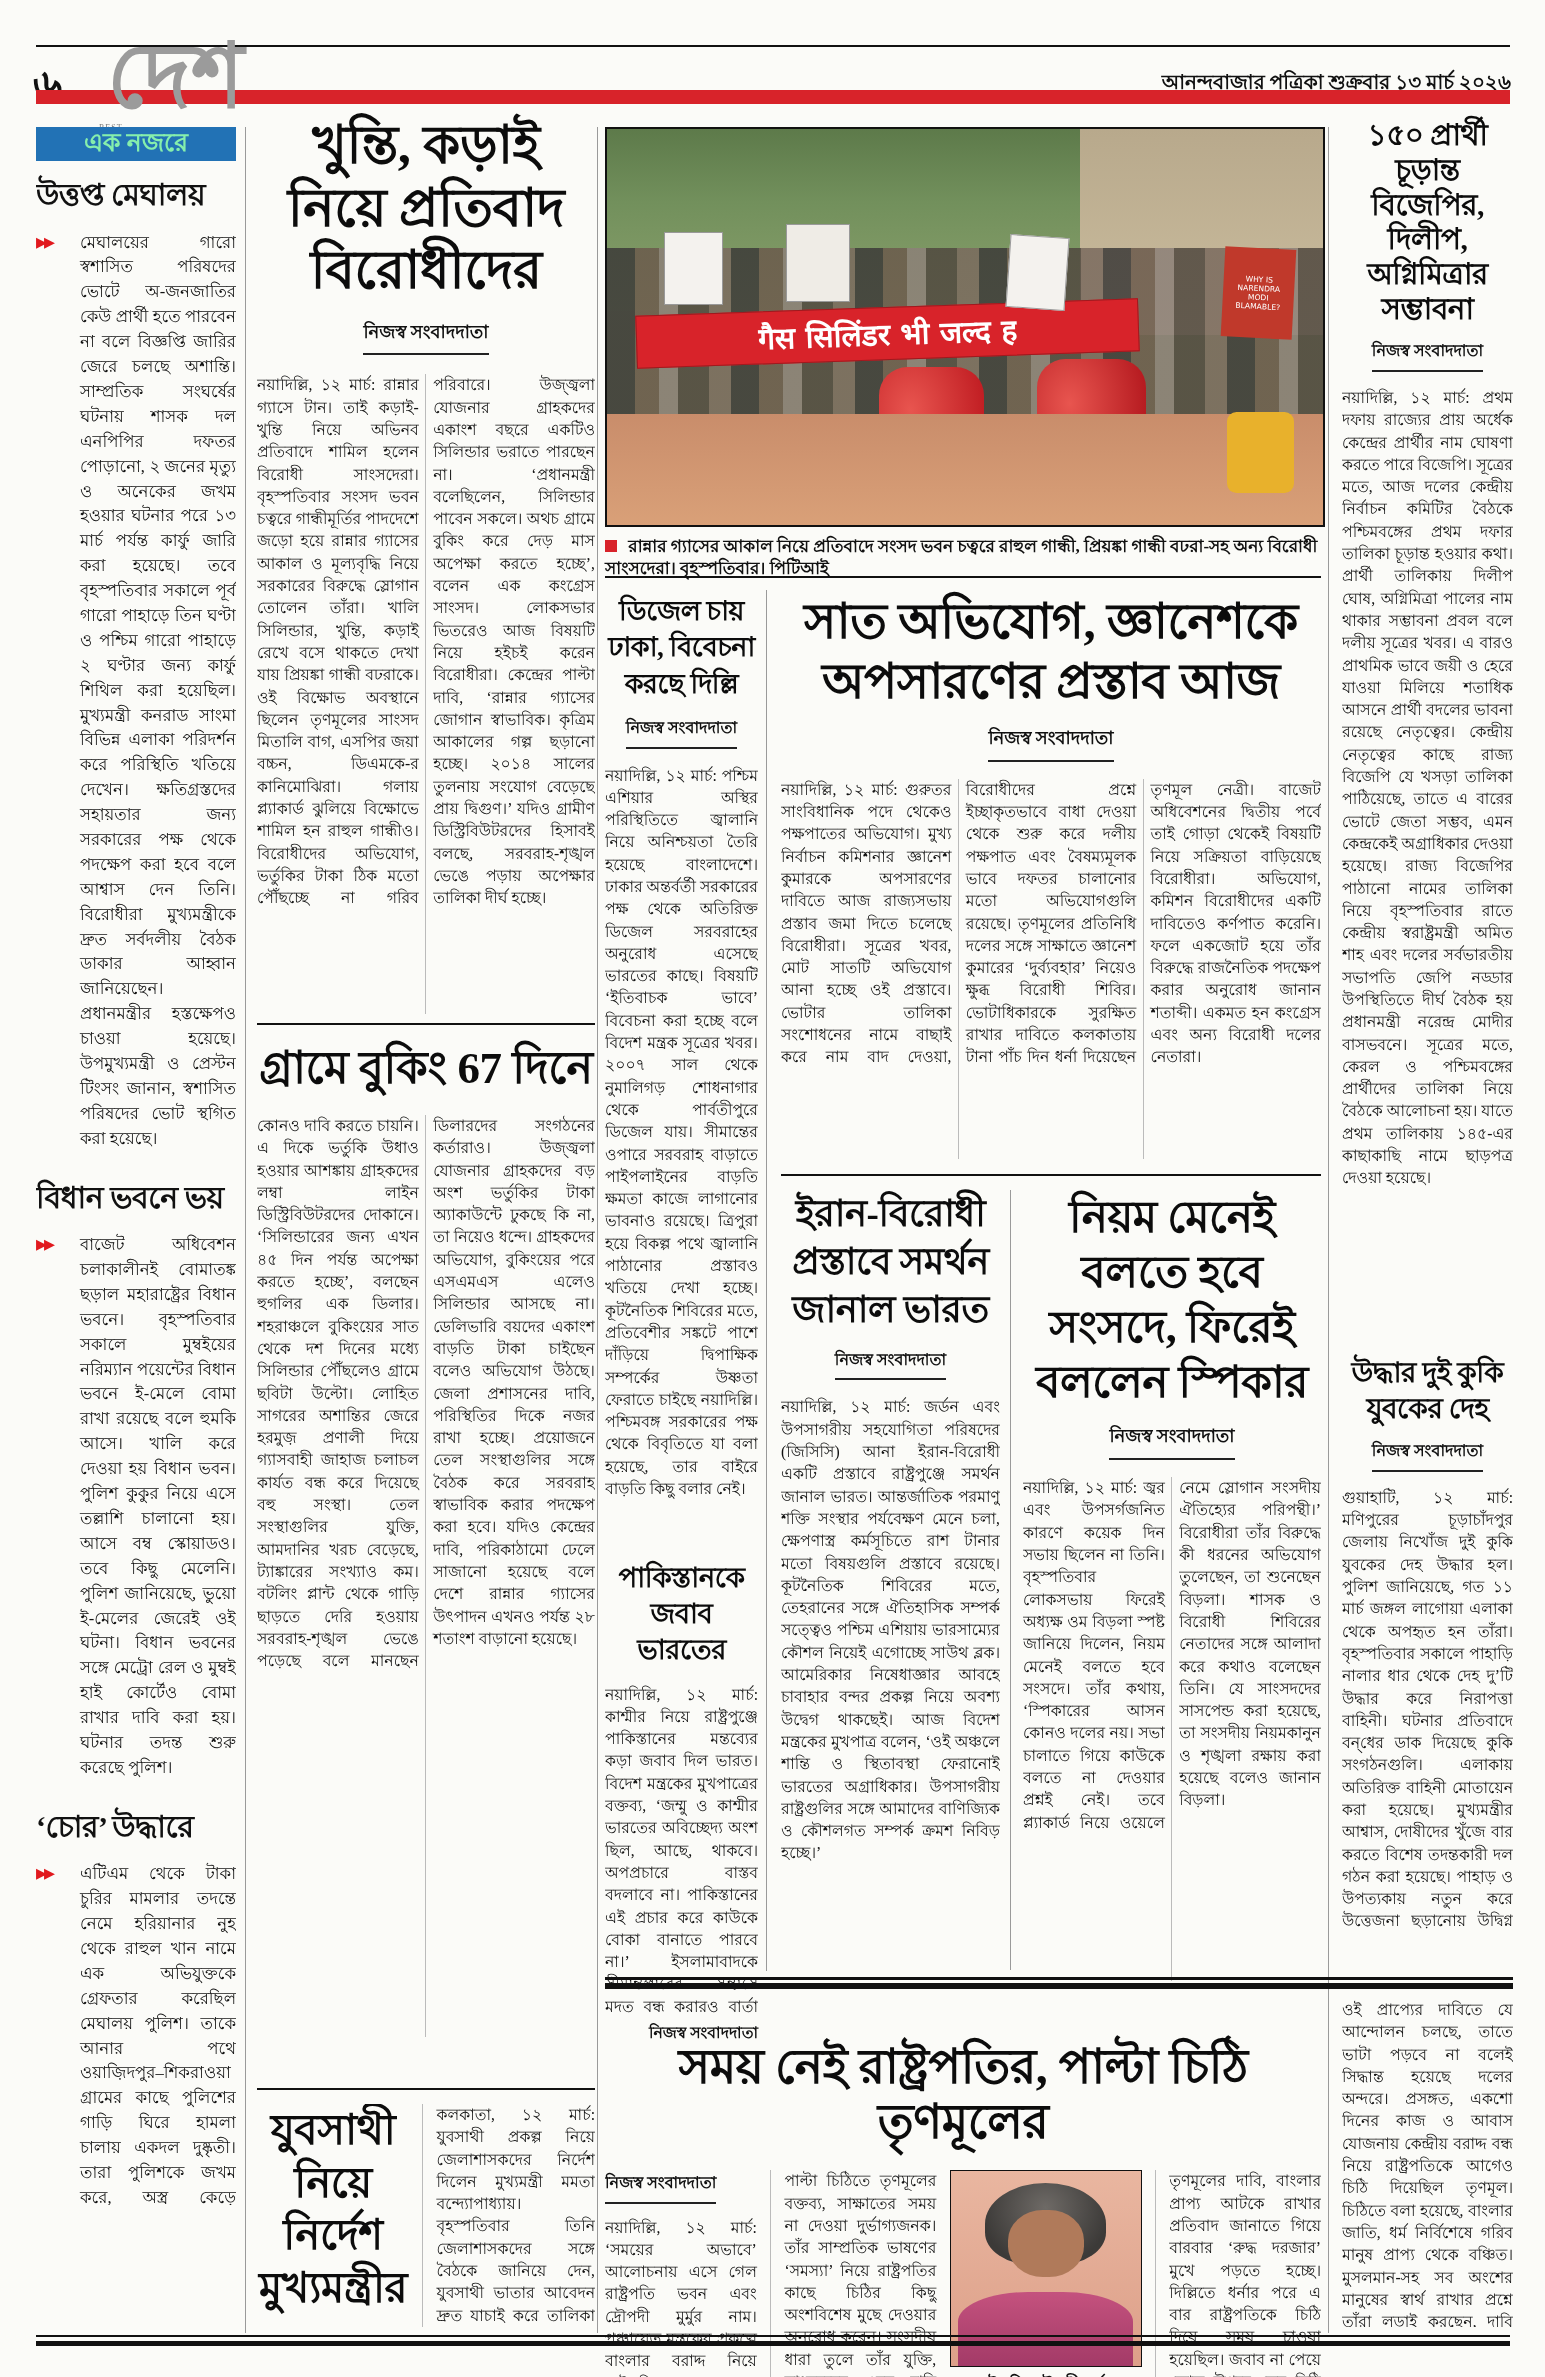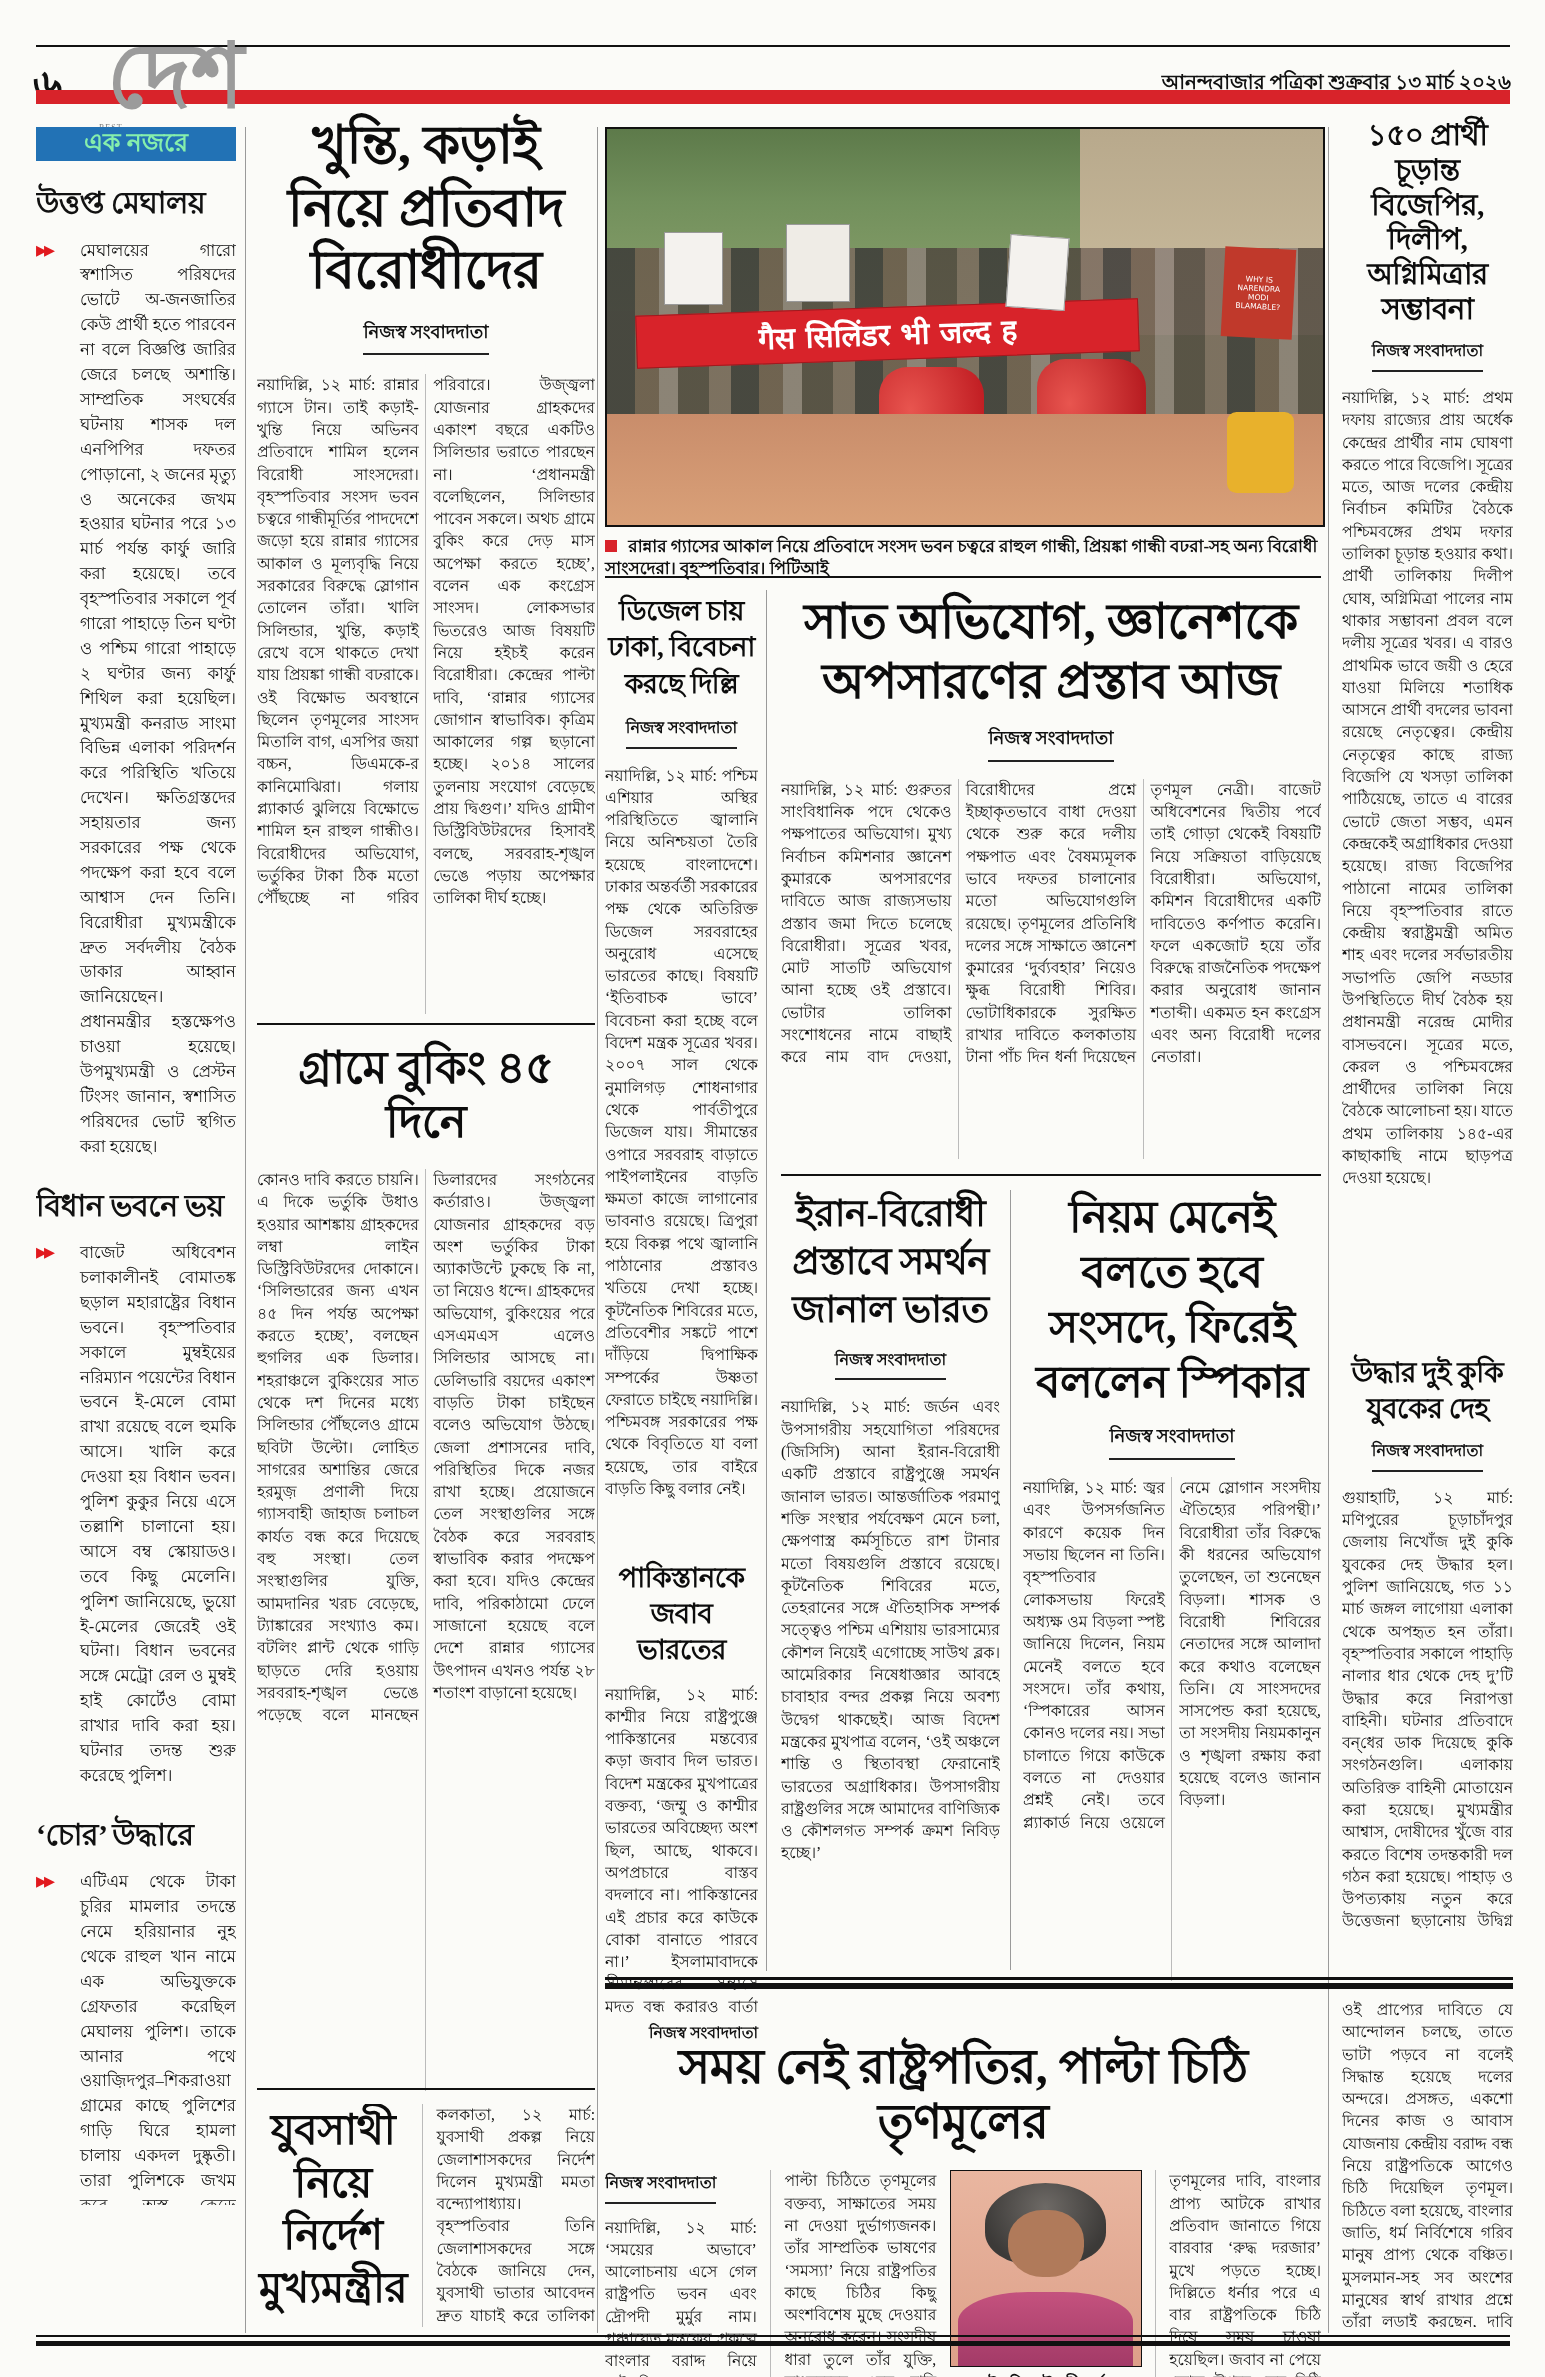--- a/index.html
+++ b/index.html
@@ -35,21 +35,21 @@
 <div class="abs" style="left:99px;top:123px;font-size:8px;color:#777;letter-spacing:1px;">REST</div>
 <div class="abs" style="right:34px;top:67px;font-size:20px;font-weight:bold;">আনন্দবাজার পত্রিকা  শুক্রবার ১৩ মার্চ ২০২৬</div>
 <div class="abs" style="left:36px;top:90px;width:1474px;height:14.3px;background:#d8232a;"></div>
 <div class="abs" style="left:107px;top:32px;font-size:90px;font-weight:bold;color:#9b9b9b;z-index:3;line-height:1;">দেশ</div>
 
 <div class="abs" style="left:36px;top:127px;width:200px;height:34px;background:#2272b5;display:flex;align-items:center;justify-content:center;">
   <span style="color:#86efac;font-size:25px;font-weight:bold;">এক নজরে</span>
 </div>
 <div class="abs" style="left:36px;top:165px;width:200px;height:2040px;overflow:hidden;">
   <div class="sidebar-item">
-    <div class="sb-head" style="margin-top:14px;">উত্তপ্ত মেঘালয়</div>
+    <div class="sb-head" style="margin-top:6px;">উত্তপ্ত মেঘালয়</div>
     <div class="sb-item-body">মেঘালয়ের গারো স্বশাসিত পরিষদের ভোটে অ-জনজাতির কেউ প্রার্থী হতে পারবেন না বলে বিজ্ঞপ্তি জারির জেরে চলছে অশান্তি। সাম্প্রতিক সংঘর্ষের ঘটনায় শাসক দল এনপিপির দফতর পোড়ানো, ২ জনের মৃত্যু ও অনেকের জখম হওয়ার ঘটনার পরে ১৩ মার্চ পর্যন্ত কার্ফু জারি করা হয়েছে। তবে বৃহস্পতিবার সকালে পূর্ব গারো পাহাড়ে তিন ঘণ্টা ও পশ্চিম গারো পাহাড়ে ২ ঘণ্টার জন্য কার্ফু শিথিল করা হয়েছিল। মুখ্যমন্ত্রী কনরাড সাংমা বিভিন্ন এলাকা পরিদর্শন করে পরিস্থিতি খতিয়ে দেখেন। ক্ষতিগ্রস্তদের সহায়তার জন্য সরকারের পক্ষ থেকে পদক্ষেপ করা হবে বলে আশ্বাস দেন তিনি। বিরোধীরা মুখ্যমন্ত্রীকে দ্রুত সর্বদলীয় বৈঠক ডাকার আহ্বান জানিয়েছেন। প্রধানমন্ত্রীর হস্তক্ষেপও চাওয়া হয়েছে। উপমুখ্যমন্ত্রী ও প্রেস্টন টিংসং জানান, স্বশাসিত পরিষদের ভোট স্থগিত করা হয়েছে।</div>
   </div>
   <div class="sidebar-item">
     <div class="sb-head">বিধান ভবনে ভয়</div>
     <div class="sb-item-body">বাজেট অধিবেশন চলাকালীনই বোমাতঙ্ক ছড়াল মহারাষ্ট্রের বিধান ভবনে। বৃহস্পতিবার সকালে মুম্বইয়ের নরিম্যান পয়েন্টের বিধান ভবনে ই-মেলে বোমা রাখা রয়েছে বলে হুমকি আসে। খালি করে দেওয়া হয় বিধান ভবন। পুলিশ কুকুর নিয়ে এসে তল্লাশি চালানো হয়। আসে বম্ব স্কোয়াডও। তবে কিছু মেলেনি। পুলিশ জানিয়েছে, ভুয়ো ই-মেলের জেরেই ওই ঘটনা। বিধান ভবনের সঙ্গে মেট্রো রেল ও মুম্বই হাই কোর্টেও বোমা রাখার দাবি করা হয়। ঘটনার তদন্ত শুরু করেছে পুলিশ।</div>
   </div>
   <div class="sidebar-item">
     <div class="sb-head">‘চোর’ উদ্ধারে</div>
     <div class="sb-item-body">এটিএম থেকে টাকা চুরির মামলার তদন্তে নেমে হরিয়ানার নুহ থেকে রাহুল খান নামে এক অভিযুক্তকে গ্রেফতার করেছিল মেঘালয় পুলিশ। তাকে আনার পথে ওয়াজ়িদপুর–শিকরাওয়া গ্রামের কাছে পুলিশের গাড়ি ঘিরে হামলা চালায় একদল দুষ্কৃতী। তারা পুলিশকে জখম করে, অস্ত্র কেড়ে রাহুলকে মুক্ত করার চেষ্টা করলে গুলি চালায় পুলিশ। গুলি মাটিতে চালালেও তা ছিটকে এক দুষ্কৃতী গুলিবিদ্ধ হয়। নুহ পুলিশের পক্ষ থেকে জানানো হয়েছে, হামলার সঙ্গে জড়িতদের গ্রেফতার করতে বিশেষ দল গঠন করা হলেও এখনও কেউই ধরা পড়েনি।</div>
   </div>
@@ -61,21 +61,21 @@
 <div class="abs" style="left:257px;top:114px;width:338px;">
   <div class="headline" style="font-size:53px;line-height:1.18;">খুন্তি, কড়াই নিয়ে প্রতিবাদ বিরোধীদের</div>
   <div class="byline" style="margin-top:16px;">
     <span>নিজস্ব সংবাদদাতা</span>
   </div>
   <div class="body-text cols2" style="margin-top:19px;height:640px;overflow:hidden;">নয়াদিল্লি, ১২ মার্চ: রান্নার গ্যাসে টান। তাই কড়াই-খুন্তি নিয়ে অভিনব প্রতিবাদে শামিল হলেন বিরোধী সাংসদেরা। বৃহস্পতিবার সংসদ ভবন চত্বরে গান্ধীমূর্তির পাদদেশে জড়ো হয়ে রান্নার গ্যাসের আকাল ও মূল্যবৃদ্ধি নিয়ে সরকারের বিরুদ্ধে স্লোগান তোলেন তাঁরা। খালি সিলিন্ডার, খুন্তি, কড়াই রেখে বসে থাকতে দেখা যায় প্রিয়ঙ্কা গান্ধী বঢরাকে। ওই বিক্ষোভ অবস্থানে ছিলেন তৃণমূলের সাংসদ মিতালি বাগ, এসপির জয়া বচ্চন, ডিএমকে-র কানিমোঝিরা। গলায় প্ল্যাকার্ড ঝুলিয়ে বিক্ষোভে শামিল হন রাহুল গান্ধীও। বিরোধীদের অভিযোগ, ভর্তুকির টাকা ঠিক মতো পৌঁছচ্ছে না গরিব পরিবারে। উজ্জ্বলা যোজনার গ্রাহকদের একাংশ বছরে একটিও সিলিন্ডার ভরাতে পারছেন না। ‘প্রধানমন্ত্রী বলেছিলেন, সিলিন্ডার পাবেন সকলে। অথচ গ্রামে বুকিং করে দেড় মাস অপেক্ষা করতে হচ্ছে’, বলেন এক কংগ্রেস সাংসদ। লোকসভার ভিতরেও আজ বিষয়টি নিয়ে হইচই করেন বিরোধীরা। কেন্দ্রের পাল্টা দাবি, ‘রান্নার গ্যাসের জোগান স্বাভাবিক। কৃত্রিম আকালের গল্প ছড়ানো হচ্ছে। ২০১৪ সালের তুলনায় সংযোগ বেড়েছে প্রায় দ্বিগুণ।’ যদিও গ্রামীণ ডিস্ট্রিবিউটরদের হিসাবই বলছে, সরবরাহ-শৃঙ্খল ভেঙে পড়ায় অপেক্ষার তালিকা দীর্ঘ হচ্ছে।</div>
 </div>
 <div class="abs rule" style="left:257px;top:1023px;width:338px;height:2.4px;"></div>
 
 <div class="abs" style="left:257px;top:1041px;width:338px;">
-  <div class="headline" style="font-size:45px;line-height:1.2;">গ্রামে বুকিং ৪৫ দিনে</div>
+  <div class="headline" style="font-size:45px;line-height:1.2;">গ্রামে বুকিং 67 দিনে</div>
   <div class="body-text cols2" style="margin-top:20px;height:922px;overflow:hidden;">কোনও দাবি করতে চায়নি। এ দিকে ভর্তুকি উধাও হওয়ার আশঙ্কায় গ্রাহকদের লম্বা লাইন ডিস্ট্রিবিউটরদের দোকানে। ‘সিলিন্ডারের জন্য এখন ৪৫ দিন পর্যন্ত অপেক্ষা করতে হচ্ছে’, বলছেন হুগলির এক ডিলার। শহরাঞ্চলে বুকিংয়ের সাত থেকে দশ দিনের মধ্যে সিলিন্ডার পৌঁছলেও গ্রামে ছবিটা উল্টো। লোহিত সাগরের অশান্তির জেরে হরমুজ় প্রণালী দিয়ে গ্যাসবাহী জাহাজ চলাচল কার্যত বন্ধ করে দিয়েছে বহু সংস্থা। তেল সংস্থাগুলির যুক্তি, আমদানির খরচ বেড়েছে, ট্যাঙ্কারের সংখ্যাও কম। বটলিং প্লান্ট থেকে গাড়ি ছাড়তে দেরি হওয়ায় সরবরাহ-শৃঙ্খল ভেঙে পড়েছে বলে মানছেন ডিলারদের সংগঠনের কর্তারাও। উজ্জ্বলা যোজনার গ্রাহকদের বড় অংশ ভর্তুকির টাকা অ্যাকাউন্টে ঢুকছে কি না, তা নিয়েও ধন্দে। গ্রাহকদের অভিযোগ, বুকিংয়ের পরে এসএমএস এলেও সিলিন্ডার আসছে না। ডেলিভারি বয়দের একাংশ বাড়তি টাকা চাইছেন বলেও অভিযোগ উঠছে। জেলা প্রশাসনের দাবি, পরিস্থিতির দিকে নজর রাখা হচ্ছে। প্রয়োজনে তেল সংস্থাগুলির সঙ্গে বৈঠক করে সরবরাহ স্বাভাবিক করার পদক্ষেপ করা হবে। যদিও কেন্দ্রের দাবি, পরিকাঠামো ঢেলে সাজানো হয়েছে বলে দেশে রান্নার গ্যাসের উৎপাদন এখনও পর্যন্ত ২৮ শতাংশ বাড়ানো হয়েছে।</div>
 </div>
 <div class="abs rule" style="left:257px;top:2088px;width:338px;height:2.4px;"></div>
 
 <div class="abs" style="left:257px;top:2104px;width:338px;height:223px;display:flex;gap:13.3px;overflow:hidden;">
   <div style="width:152px;flex:0 0 auto;">
     <div class="headline" style="font-size:42px;line-height:1.25;">যুবসাথী নিয়ে নির্দেশ মুখ্যমন্ত্রীর</div>
     <div class="byline" style="margin-top:13.3px;">
       <span>নিজস্ব সংবাদদাতা</span>
     </div>

